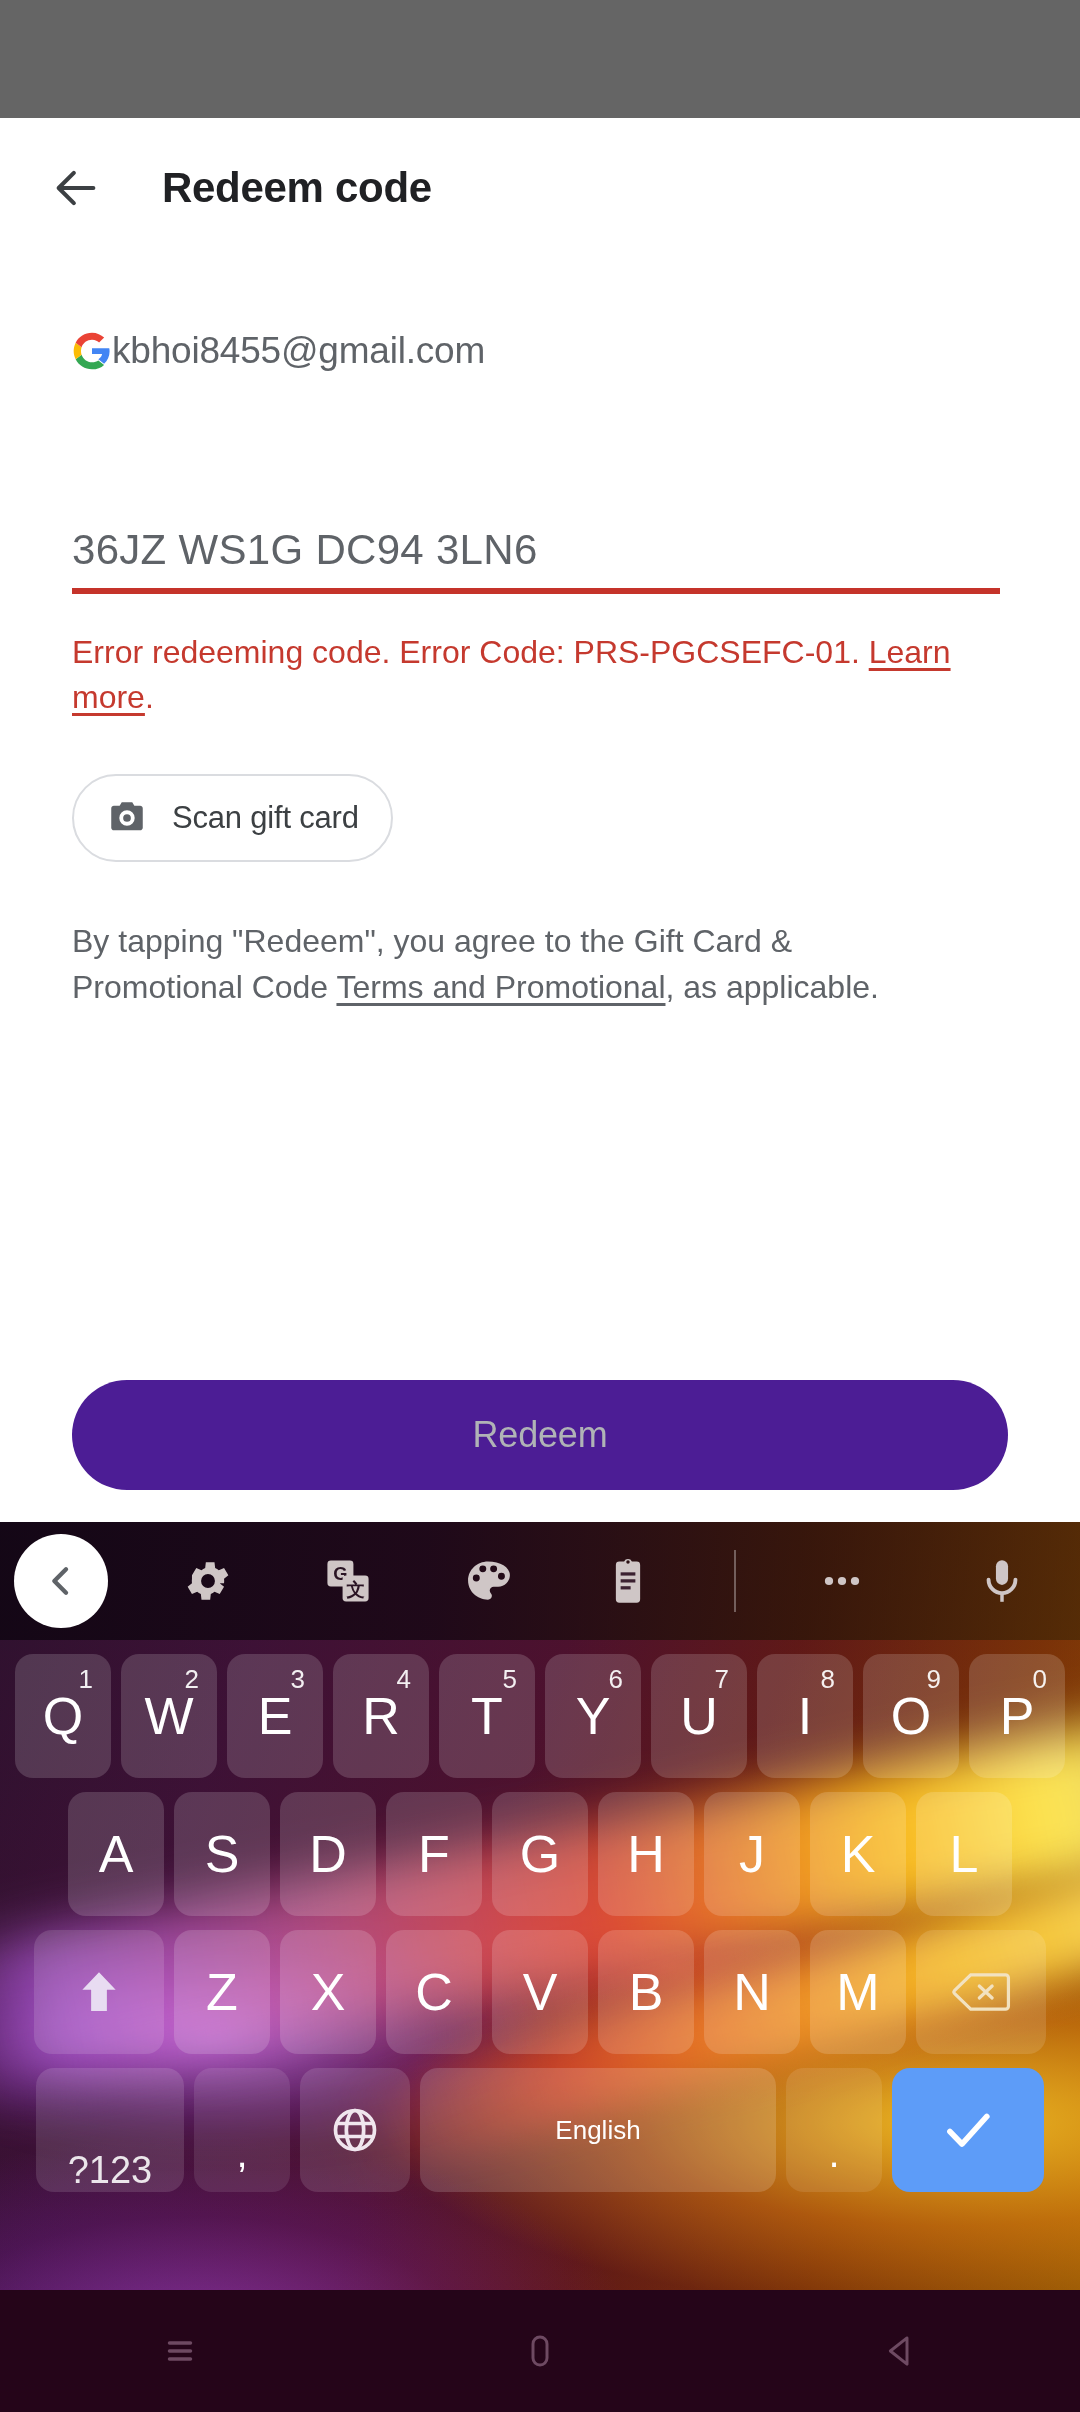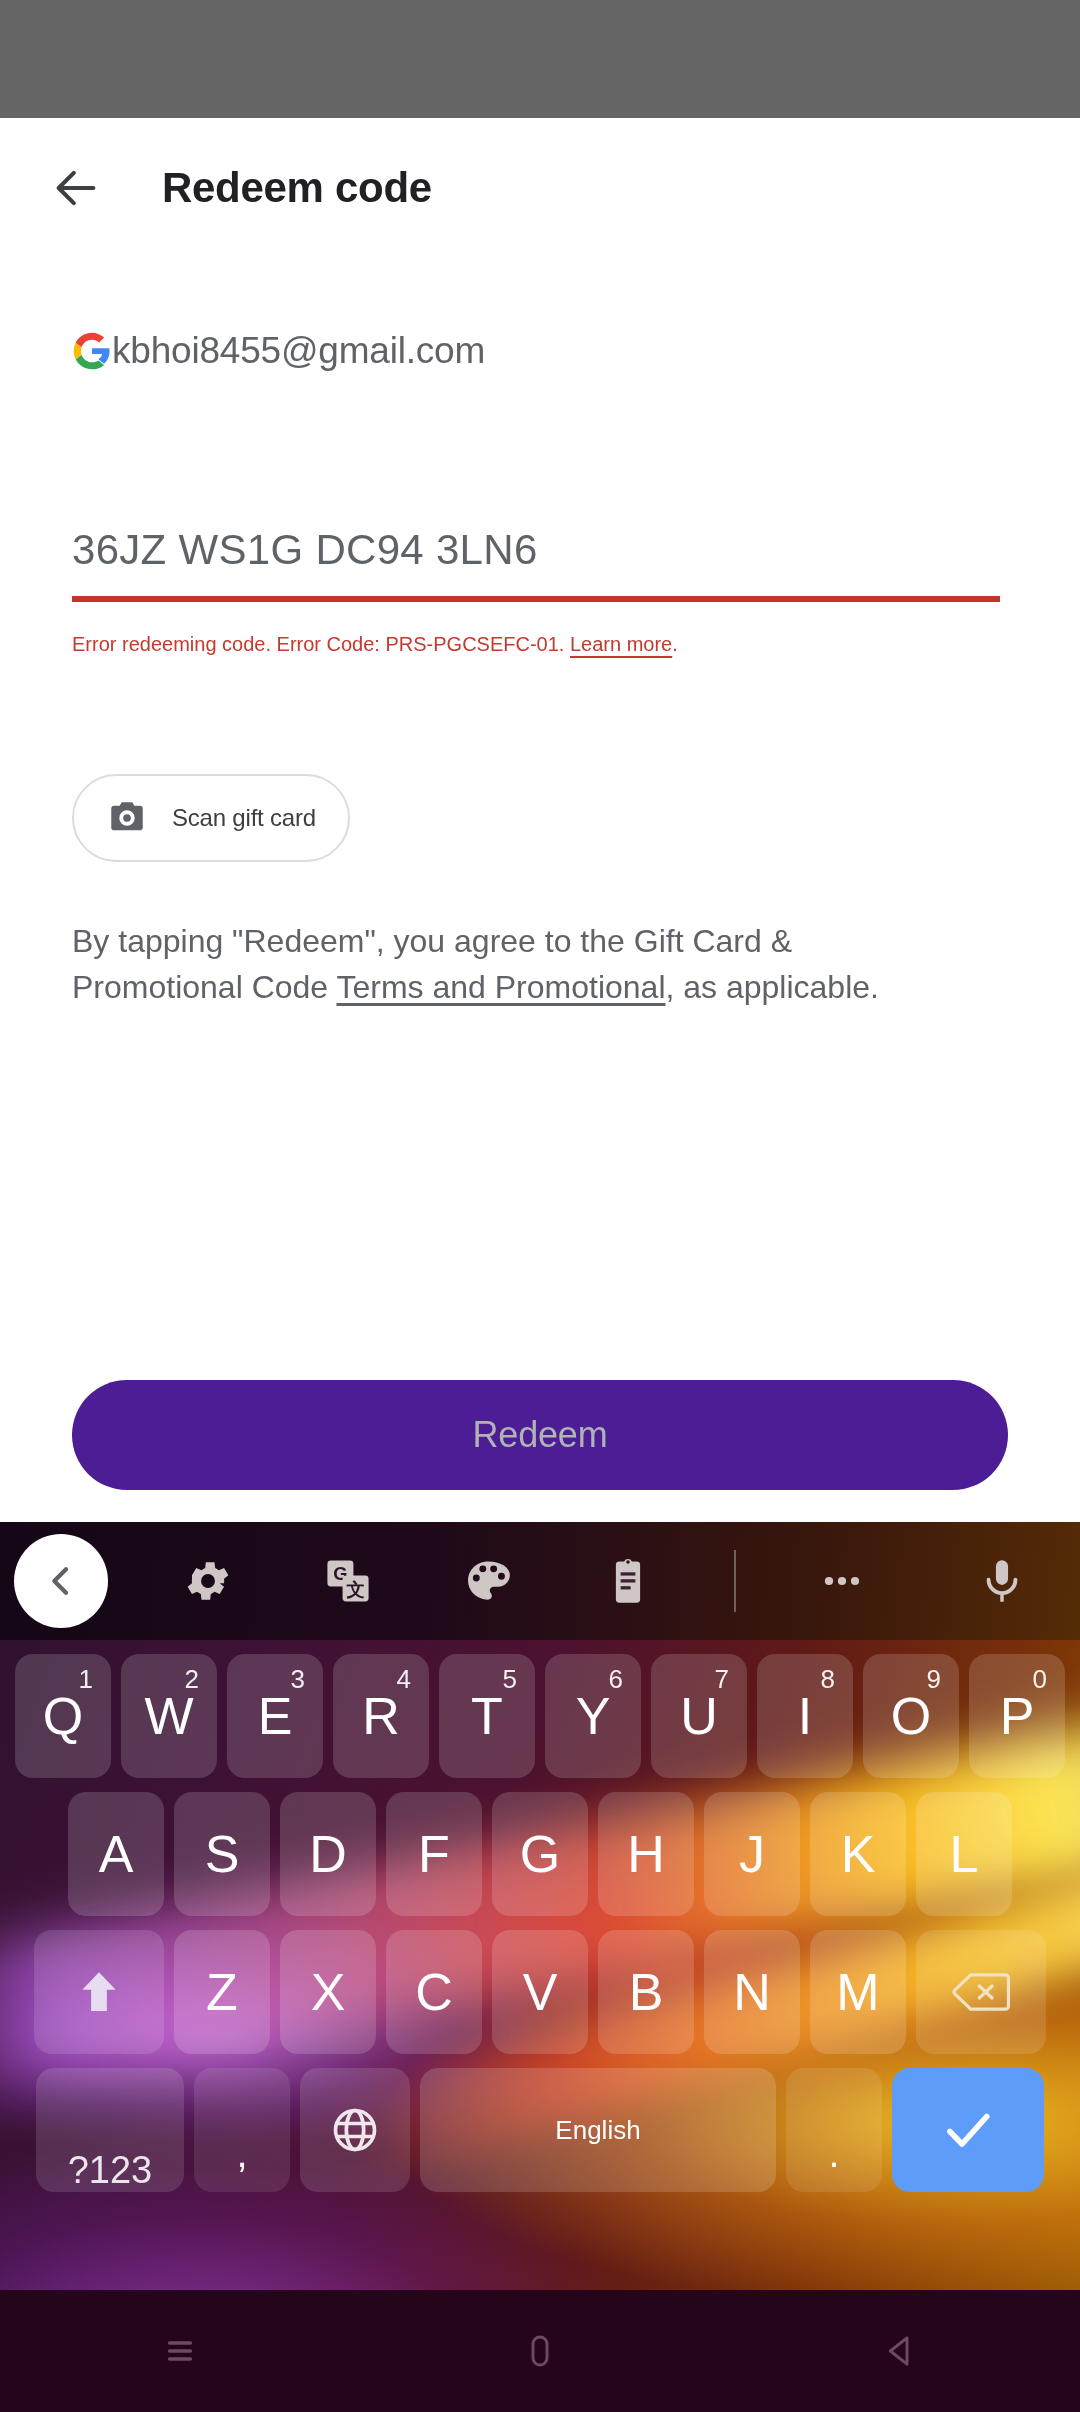--- a/index.html
+++ b/index.html
@@ -51,46 +51,46 @@
     font-size: 37px; color: #5f6368; letter-spacing: -0.2px;
   }
 
   
   .code-field {
     position: absolute; top: 408px; left: 72px;
     width: 928px;
   }
   .code-value {
     font-size: 42px; color: #5f6368;
-    letter-spacing: 0.3px; padding-bottom: 22px;
+    letter-spacing: 0.3px; padding-bottom: 14px;
   }
   .code-underline {
     height: 6px; background: #c5332a; width: 100%;
   }
 
   
   .error-block {
     position: absolute; top: 512px; left: 72px;
     width: 940px;
-    font-size: 20px; line-height: 1.42; color: #c5392e;
+    font-size: 32px; line-height: 1.42; color: #c5392e;
   }
   .error-link {
     color: #c5392e; text-decoration: underline;
     text-underline-offset: 5px;
   }
 
   
   .scan-btn {
     position: absolute; top: 656px; left: 72px;
     height: 88px; padding: 0 32px;
     display: inline-flex; align-items: center; gap: 24px;
     border: 2px solid #dadce0; border-radius: 44px;
     background: #ffffff;
   }
-  .scan-label { font-size: 24px; color: #3c4043; letter-spacing: -0.2px; }
+  .scan-label { font-size: 31px; color: #3c4043; letter-spacing: -0.2px; }
 
   
   .terms {
     position: absolute; top: 800px; left: 72px;
     width: 810px;
     font-size: 32px; line-height: 1.44; color: #5f6368;
   }
   .terms-link {
     color: #5f6368; text-decoration: underline;
     text-underline-offset: 5px;

